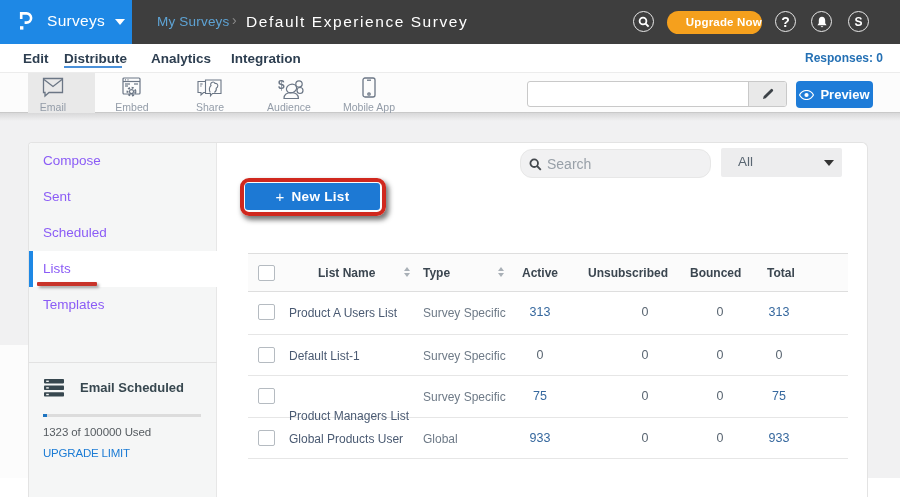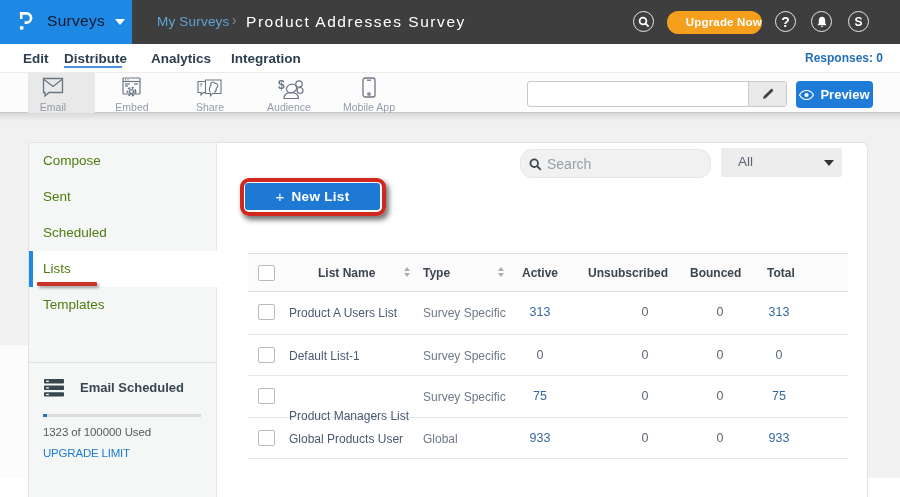--- a/index.html
+++ b/index.html
@@ -4,21 +4,21 @@
 <style>
 * { margin:0; padding:0; box-sizing:border-box; }
 html,body { width:900px; height:497px; overflow:hidden; background:#fff;
   font-family:"Liberation Sans", sans-serif; }
 .abs { position:absolute; }
 #stage { position:relative; width:900px; height:497px; overflow:hidden; }
 
 
 #topbar { left:0; top:0; width:900px; height:44px; background:#3e3e3e; }
 #logobox { left:0; top:0; width:132px; height:44px; background:#1e88e5; }
-#logobox .brand { position:absolute; left:47px; top:12px; color:#0f172a; font-size:15.5px; font-weight:400; letter-spacing:0.3px; }
+#logobox .brand { position:absolute; left:47px; top:12px; color:#ffffff; font-size:15.5px; font-weight:400; letter-spacing:0.3px; }
 #logobox .caret { position:absolute; left:115px; top:19px; width:0; height:0;
   border-left:5px solid transparent; border-right:5px solid transparent; border-top:6px solid #fff; }
 .bc1 { left:157px; top:14px; color:#5ea3d4; font-size:13.5px; letter-spacing:0.2px; }
 .bcsep { left:232px; top:12px; color:#8b8b8b; font-size:14px; }
 .bc2 { left:246px; top:13px; color:#ffffff; font-size:15.5px; font-weight:500; letter-spacing:1.55px; }
 .circ { width:21px; height:21px; border:1.5px solid #e9e9e9; border-radius:50%; top:11px;
   color:#fff; text-align:center; }
 #upgrade { left:667px; top:11px; width:95px; height:23px; background:#f5a01d; border-radius:12px;
   color:#fff; font-size:11.5px; font-weight:700; text-align:right; line-height:23px; letter-spacing:0.2px; }
 
@@ -44,21 +44,21 @@
 
 
 #graybg { left:0; top:113px; width:900px; height:365px; background:#f1f1f2; }
 #tshadow { left:0; top:113px; width:900px; height:8px; background:linear-gradient(#d8d8d9, #f1f1f2); }
 #leftwhite { left:0; top:345px; width:28px; height:133px; background:#fcfcfc; }
 
 
 #card { left:28px; top:142px; width:840px; height:355px; background:#fff;
   border:1px solid #e3e3e3; border-bottom:none; border-radius:4px 6px 0 0; }
 #sidebar { left:0px; top:0px; width:188px; height:355px; background:#f5f6f6; border-right:1px solid #e7e7e7; border-radius:4px 0 0 0; }
-.sitem { left:14px; color:#4d7c0f; font-size:13.5px; }
+.sitem { left:14px; color:#8b5cf6; font-size:13.5px; }
 #listsel { left:0; top:108px; width:189px; height:36px; background:#fff; }
 #listbar { left:0; top:108px; width:4px; height:36px; background:#1e88e5; }
 #redline { left:8px; top:139px; width:60px; height:4px; background:#c8342a; border-radius:1px;
   box-shadow:2px 2px 3px rgba(0,0,0,0.35); }
 #sdivider { left:0px; top:219px; width:188px; height:1px; background:#e2e2e2; }
 #eaicon { left:15px; top:236px; }
 #ealabel { left:51px; top:237px; color:#37474f; font-size:13px; font-weight:700; }
 #pbar { left:14px; top:271px; width:158px; height:3px; background:#dcdcdc; }
 #pfill { left:14px; top:271px; width:4px; height:3px; background:#1d74c0; }
 #used { left:14px; top:283px; color:#555b60; font-size:11.5px; letter-spacing:-0.1px; }
@@ -107,21 +107,21 @@
   <div class="abs" id="logobox">
     <svg style="position:absolute;left:19px;top:12px" width="14" height="19" viewBox="0 0 14 19">
       <path d="M2.2 7 L2.2 1.4 L7.5 1.4 A4.6 4.6 0 0 1 7.5 10.6 L5.6 10.6" fill="none" stroke="#fff" stroke-width="2.6"></path>
       <rect x="1" y="14.2" width="3.4" height="3.4" fill="#fff"></rect>
     </svg>
     <span class="brand">Surveys</span>
     <span class="caret"></span>
   </div>
   <span class="abs bc1">My Surveys</span>
   <span class="abs bcsep">›</span>
-  <span class="abs bc2">Product Addresses Survey</span>
+  <span class="abs bc2">Default Experience Survey</span>
   <div class="abs circ" style="left:633px;">
     <svg style="margin:4px auto 0" width="12" height="12" viewBox="0 0 12 12">
       <circle cx="5" cy="5" r="3.4" fill="none" stroke="#fff" stroke-width="1.8"></circle>
       <line x1="7.6" y1="7.6" x2="10.6" y2="10.6" stroke="#fff" stroke-width="2"></line>
     </svg>
   </div>
   <div class="abs" id="upgrade">Upgrade Now</div>
   <div class="abs circ" style="left:775px; font-size:14px; font-weight:700; line-height:20px;">?</div>
   <div class="abs circ" style="left:811px;">
     <svg style="margin:4px auto 0" width="12" height="13" viewBox="0 0 12 13">

